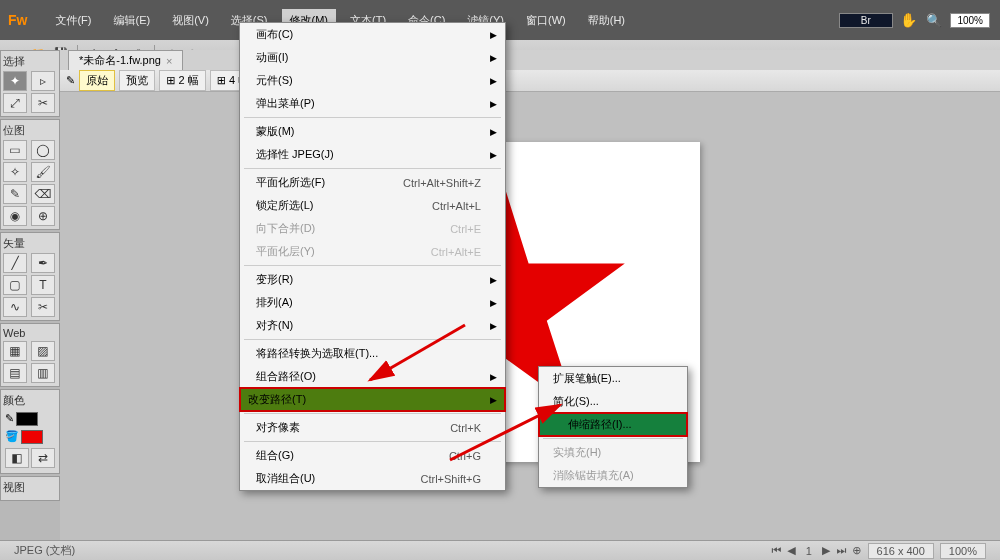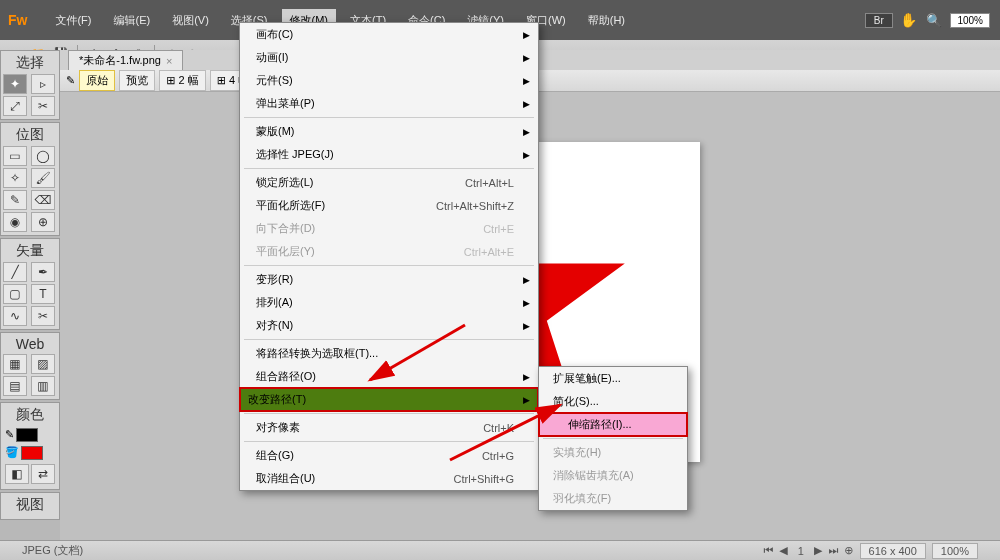--- a/index.html
+++ b/index.html
@@ -2,57 +2,57 @@
 <html><head>
 <meta charset="utf-8">
 <style>
 * { margin:0; padding:0; box-sizing:border-box; font-family:"Microsoft YaHei","SimSun",sans-serif; font-size:11px; user-select:none; }
 body { background:#b8b8b8; width:1000px; height:560px; overflow:hidden; position:relative; }
 .menubar { height:40px; background:#585858; display:flex; align-items:center; padding-left:4px; color:#e8e8e8; }
 .fw-logo { color:#ff8c00; font-weight:bold; font-size:14px; margin-right:10px; padding:0 4px; }
 .menu-item { padding:4px 8px; cursor:default;margin-left:6px; }
 .menu-item.active { background:#d0d0d0; color:#000; }
 .menu-right { margin-left:auto; display:flex; align-items:center; gap:8px; padding-right:10px; }
-.menu-right .br-badge { background:#404040; border:1px solid #888; padding:1px 8px; font-size:10px; }
+.menu-right .br-badge { background:#0f172a; border:1px solid #888; padding:1px 21px; font-size:10px; }
 .zoom-box { background:#fff; color:#000; padding:1px 6px; border:1px solid #888; font-size:10px; }
 .toolbar { height:28px; background:linear-gradient(#d4d4d4,#c4c4c4); border-bottom:1px solid #888; display:flex; align-items:center; padding-left:8px; gap:4px; }
 .tb-btn { width:18px; height:18px; display:inline-flex; align-items:center; justify-content:center; color:#444; }
 .tb-sep { width:1px; height:18px; background:#999; margin:0 3px; }
 .main-area { position:absolute; top:50px; left:0; right:0; bottom:20px; display:flex; }
 .left-panels { width:60px; display:flex; flex-direction:column; gap:2px; }
 .panel-box { background:#d8d8d8; border:1px solid #999; padding:3px 2px; }
-.panel-title { font-size:14px; color:#333; margin-bottom:2px; text-align:center; }
+.panel-title { font-size:11px; color:#333; margin-bottom:2px; text-align:left; }
 .tool-grid { display:grid; grid-template-columns:1fr 1fr; gap:2px; }
 .tool { width:24px; height:20px; background:#e8e8e8; border:1px solid #aaa; display:flex; align-items:center; justify-content:center; font-size:12px; color:#333; }
 .tool.selected { background:#888; color:#fff; }
 .swatch-row { display:flex; gap:2px; padding:2px; }
 .swatch { width:22px; height:14px; border:1px solid #666; }
 .doc-area { flex:1; background:#b8b8b8; position:relative; }
 .tab-bar { height:20px; background:#d0d0d0; display:flex; align-items:flex-end; padding-left:8px; }
 .tab { background:#e8e8e8; border:1px solid #999; border-bottom:none; padding:2px 10px; font-size:10px; display:flex; align-items:center; gap:5px; }
 .tab .close { color:#888; }
 .view-bar { height:22px; background:linear-gradient(#e8e8e8,#d8d8d8); border-bottom:1px solid #aaa; display:flex; align-items:center; padding-left:6px; gap:4px; font-size:10px; }
 .view-btn { padding:2px 6px; border:1px solid #bbb; background:#f0f0f0; }
 .view-btn.active { background:#fffacd; border-color:#e0c040; }
 .canvas-wrap { position:absolute; top:42px; left:0; right:0; bottom:0; background:#c0c0c0; overflow:hidden; }
 .canvas { position:absolute; left:240px; top:50px; width:400px; height:320px; background:#fff; box-shadow:2px 2px 6px rgba(0,0,0,0.3); }
 .star { position:absolute; left:70px; top:30px; }
 .right-hint { position:absolute; right:30px; top:42px; display:flex; align-items:center; gap:4px; color:#555; font-size:10px; }
-.dropdown { position:absolute; left:239px; top:22px; width:300px; background:#f4f4f4; border:1px solid #888; box-shadow:3px 3px 8px rgba(0,0,0,0.4); z-index:100; }
+.dropdown { position:absolute; left:239px; top:22px; width:267px; background:#f4f4f4; border:1px solid #888; box-shadow:3px 3px 8px rgba(0,0,0,0.4); z-index:100; }
 .dd-item { padding:4px 24px 4px 16px; display:flex; justify-content:space-between; align-items:center; color:#000; position:relative; }
 .dd-item.disabled { color:#999; }
 .dd-item.highlighted { background:#4d7c0f; outline:2px solid #cc0000; outline-offset:-1px;padding-left:8px; }
 .dd-item .arrow { position:absolute; right:8px; font-size:9px; }
 .dd-sep { height:1px; background:#ccc; margin:2px 4px; }
 .submenu { position:absolute; left:538px; top:366px; width:150px; background:#f4f4f4; border:1px solid #888; box-shadow:3px 3px 8px rgba(0,0,0,0.4); z-index:101; }
 .sub-item { padding:4px 14px; color:#000; }
 .sub-item.disabled { color:#999; }
-.sub-item.boxed { outline:2px solid #cc0000; outline-offset:-1px; background:#f9a8d4;padding-left:29px; }
+.sub-item.boxed { outline:2px solid #cc0000; outline-offset:-1px; background:#15803d;padding-left:29px; }
 .red-arrow { position:absolute; z-index:102; pointer-events:none; }
-.status-bar { position:absolute; bottom:0; left:0; right:0; height:20px; background:linear-gradient(#d8d8d8,#c8c8c8); border-top:1px solid #999; display:flex; align-items:center; padding:0 22px; font-size:10px; color:#555; justify-content:space-between; }
+.status-bar { position:absolute; bottom:0; left:0; right:0; height:20px; background:linear-gradient(#d8d8d8,#c8c8c8); border-top:1px solid #999; display:flex; align-items:center; padding:0 14px; font-size:10px; color:#555; justify-content:space-between; }
 .status-right { display:flex; align-items:center; gap:6px; }
 .status-box { border:1px solid #aaa; padding:1px 8px; background:#e8e8e8; }
 </style>
 </head>
 <body>
 
 <div class="menubar">
   <span class="fw-logo">Fw</span>
   <span class="menu-item">文件(F)</span>
   <span class="menu-item">编辑(E)</span>
@@ -199,26 +199,26 @@
     <div class="dd-item">
       <span>蒙版(M)</span>
       <span class="arrow">▶</span>
     </div>
     <div class="dd-item">
       <span>选择性 JPEG(J)</span>
       <span class="arrow">▶</span>
     </div>
     <div class="dd-sep"></div>
     <div class="dd-item">
+      <span>平面化所选(F)</span>
+      <span style="color: rgb(85, 85, 85);">Ctrl+Alt+Shift+Z</span>
+    </div>
+    <div class="dd-item">
       <span>锁定所选(L)</span>
       <span style="color: rgb(85, 85, 85);">Ctrl+Alt+L</span>
-    </div>
-    <div class="dd-item">
-      <span>平面化所选(F)</span>
-      <span style="color: rgb(85, 85, 85);">Ctrl+Alt+Shift+Z</span>
     </div>
     <div class="dd-item disabled">
       <span>向下合并(D)</span>
       <span style="color: rgb(187, 187, 187);">Ctrl+E</span>
     </div>
     <div class="dd-item disabled">
       <span>平面化层(Y)</span>
       <span style="color: rgb(187, 187, 187);">Ctrl+Alt+E</span>
     </div>
     <div class="dd-sep"></div>
@@ -262,21 +262,20 @@
     </div>
   </div>
 
 <div class="submenu" id="submenu">
     <div class="sub-item">扩展笔触(E)...</div>
     <div class="sub-item">简化(S)...</div>
     <div class="sub-item boxed">伸缩路径(I)...</div>
     <div class="dd-sep"></div>
     <div class="sub-item disabled">实填充(H)</div>
     <div class="sub-item disabled">消除锯齿填充(A)</div>
-    <div class="sub-item disabled">羽化填充(F)</div>
   </div>
 
 <svg class="red-arrow" style="left:355px; top:315px;" width="120" height="80">
   <defs>
       <marker id="ah1" markerWidth="10" markerHeight="10" refX="8" refY="3" orient="auto">
         <path d="M0,0 L0,6 L9,3 z" fill="#d00"></path>
       </marker>
     </defs>
   <line x1="110" y1="10" x2="15" y2="65" stroke="#d00" stroke-width="3" marker-end="url(#ah1)"></line>
 </svg>

